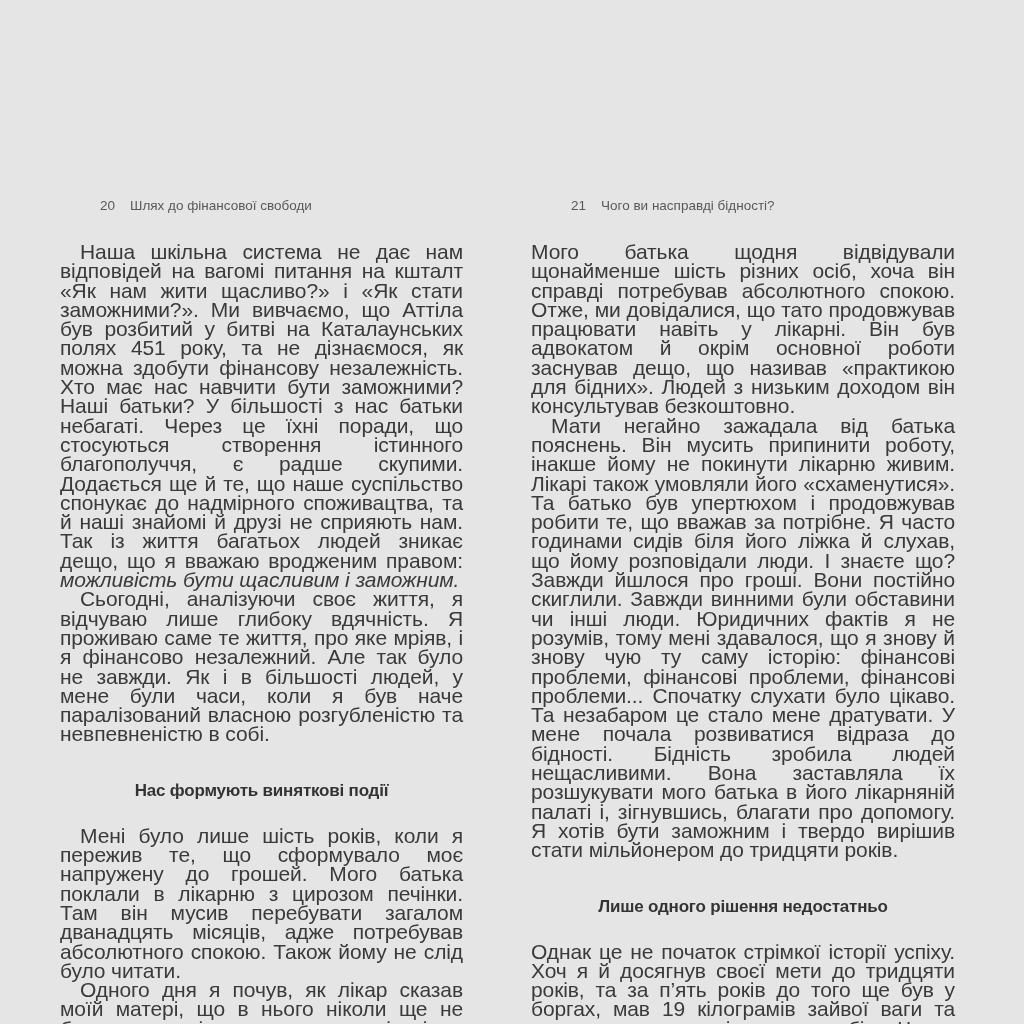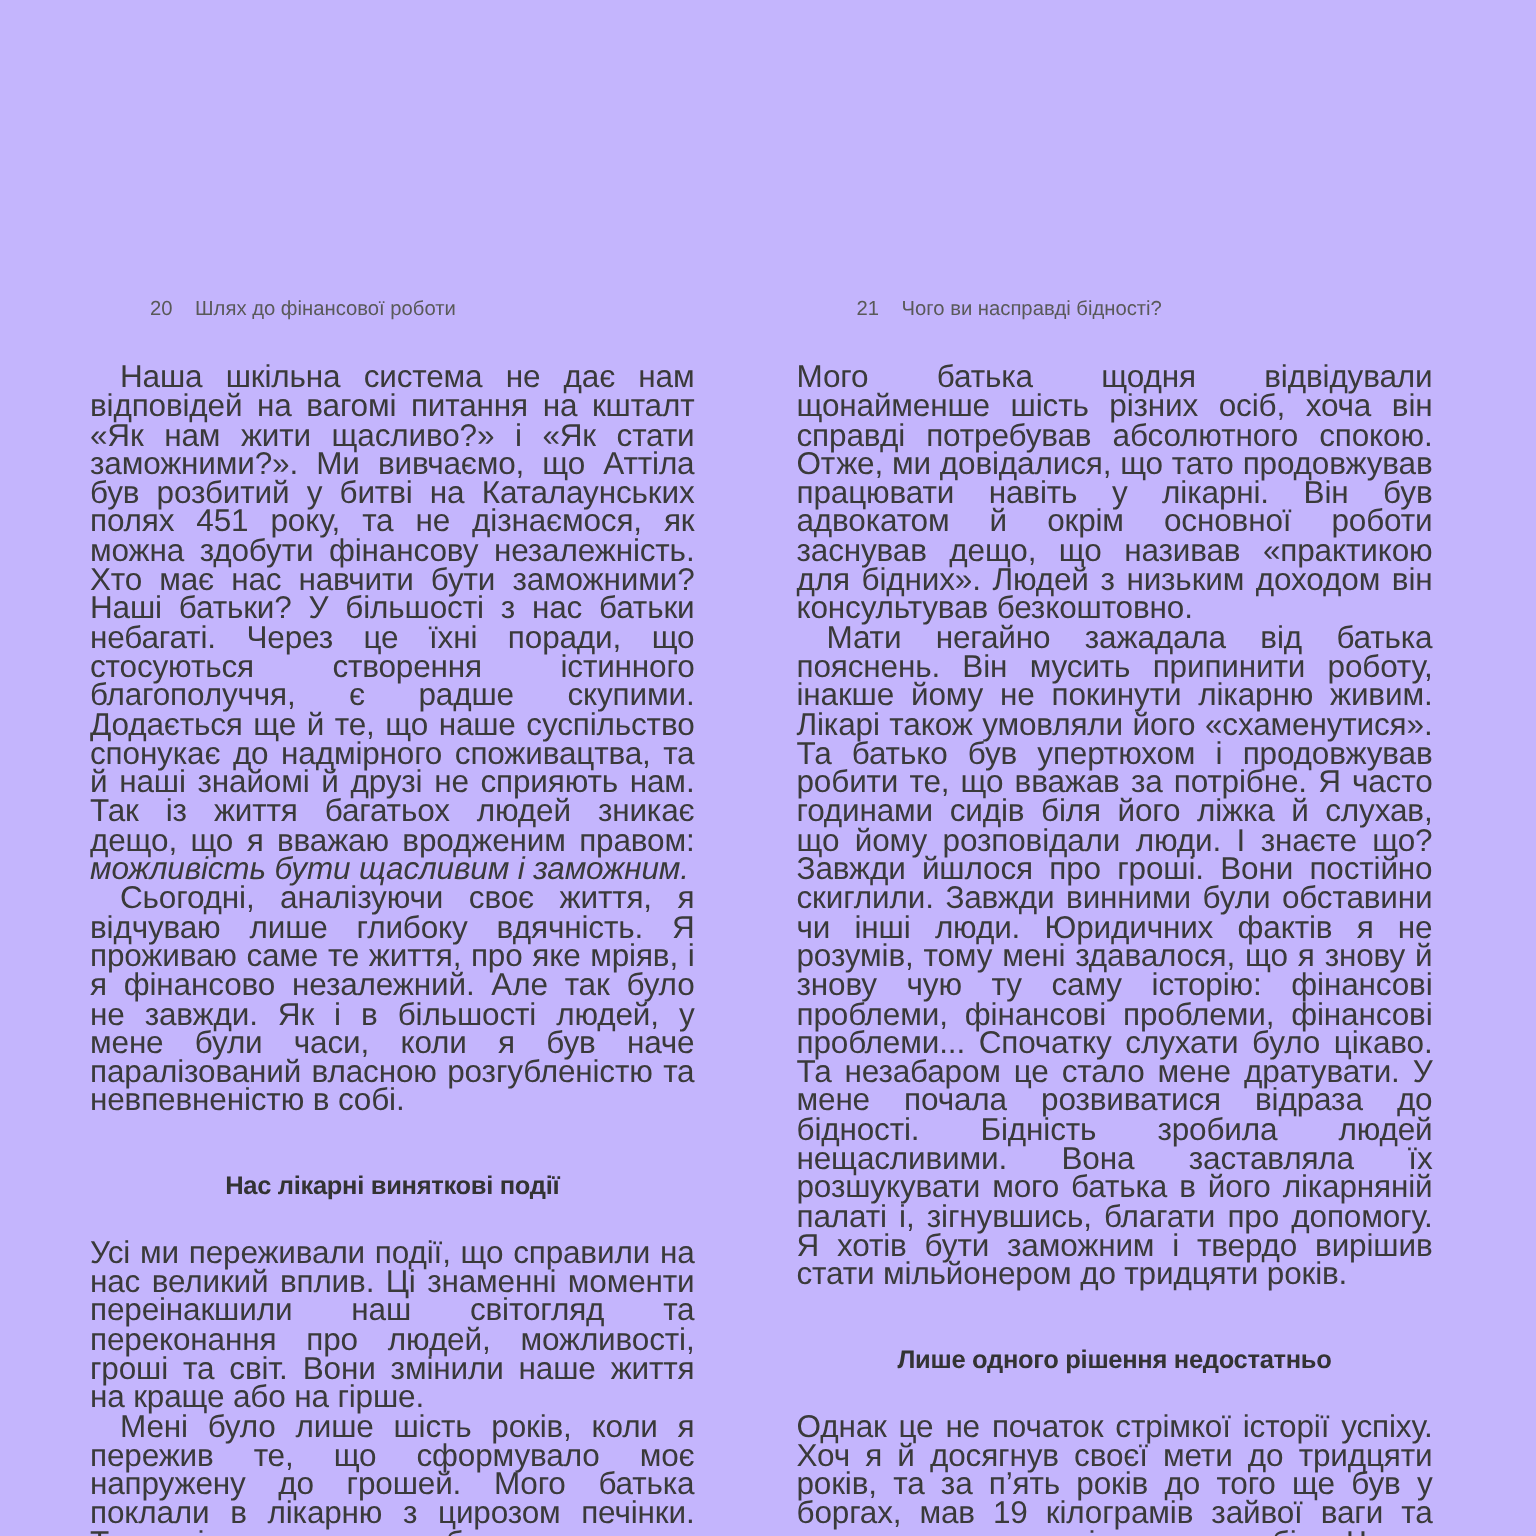--- a/index.html
+++ b/index.html
@@ -8,21 +8,21 @@
     background: #ffffff;
     width: 1024px;
     height: 1024px;
     overflow: hidden;
     font-family: "Liberation Sans", "DejaVu Sans", sans-serif;
   }
   .spread {
     position: relative;
     width: 1024px;
     height: 1024px;
-    background: #c4b5fd;
+    background: #e5e5e5;
   }
   .page {
     position: absolute;
     top: 197px;
   }
   .page-left  { left: 60px;  width: 403px; }
   .page-right { left: 531px; width: 424px; }
 
   .running-head {
     display: flex;
@@ -58,27 +58,26 @@
   }
 </style>
 </head>
 <body>
 
 <div class="spread">
 
   <div class="page page-left">
     <div class="running-head">
       <span class="pagenum">20</span>
-      <span class="runtitle">Шлях до фінансової роботи</span>
+      <span class="runtitle">Шлях до фінансової свободи</span>
     </div>
     <div class="body-text">
       <p class="indent"><span>Наша шкільна система не дає нам відповідей на вагомі питання на кшталт «Як нам жити щасливо?» і «Як стати заможними?». Ми вивчаємо, що Аттіла був розбитий у битві на Каталаунських полях 451 року, та не дізнаємося, як можна здобути фінансову незалежність. Хто має нас навчити бути заможними? Наші батьки? У більшості з нас батьки небагаті. Через це їхні поради, що стосуються створення істинного благополуччя, є радше скупими. Додається ще й те, що наше суспільство спонукає до надмірного споживацтва, та й наші знайомі й друзі не сприяють нам. Так із життя багатьох людей зникає дещо, що я вважаю вродженим правом: </span><em>можливість бути щасливим і заможним.</em></p>
       <p class="indent">Сьогодні, аналізуючи своє життя, я відчуваю лише глибоку вдячність. Я проживаю саме те життя, про яке мріяв, і я фінансово незалежний. Але так було не завжди. Як і в більшості людей, у мене були часи, коли я був наче паралізований власною розгубленістю та невпевненістю в собі.</p>
-      <h2 class="section-heading">Нас лікарні виняткові події</h2>
-      <p>Усі ми переживали події, що справили на нас великий вплив. Ці знаменні моменти переінакшили наш світогляд та переконання про людей, можливості, гроші та світ. Вони змінили наше життя на краще або на гірше.</p>
+      <h2 class="section-heading">Нас формують виняткові події</h2>
       <p class="indent">Мені було лише шість років, коли я пережив те, що сформувало моє напружену до грошей. Мого батька поклали в лікарню з цирозом печінки. Там він мусив перебувати загалом дванадцять місяців, адже потребував абсолютного спокою. Також йому не слід було читати.</p>
       <p class="indent">Одного дня я почув, як лікар сказав моїй матері, що в нього ніколи ще не було виняткові з такою великою кількістю відвідувачів.</p>
     </div>
   </div>
 
   <div class="page page-right">
     <div class="running-head">
       <span class="pagenum">21</span>
       <span class="runtitle">Чого ви насправді бідності?</span>
     </div>

